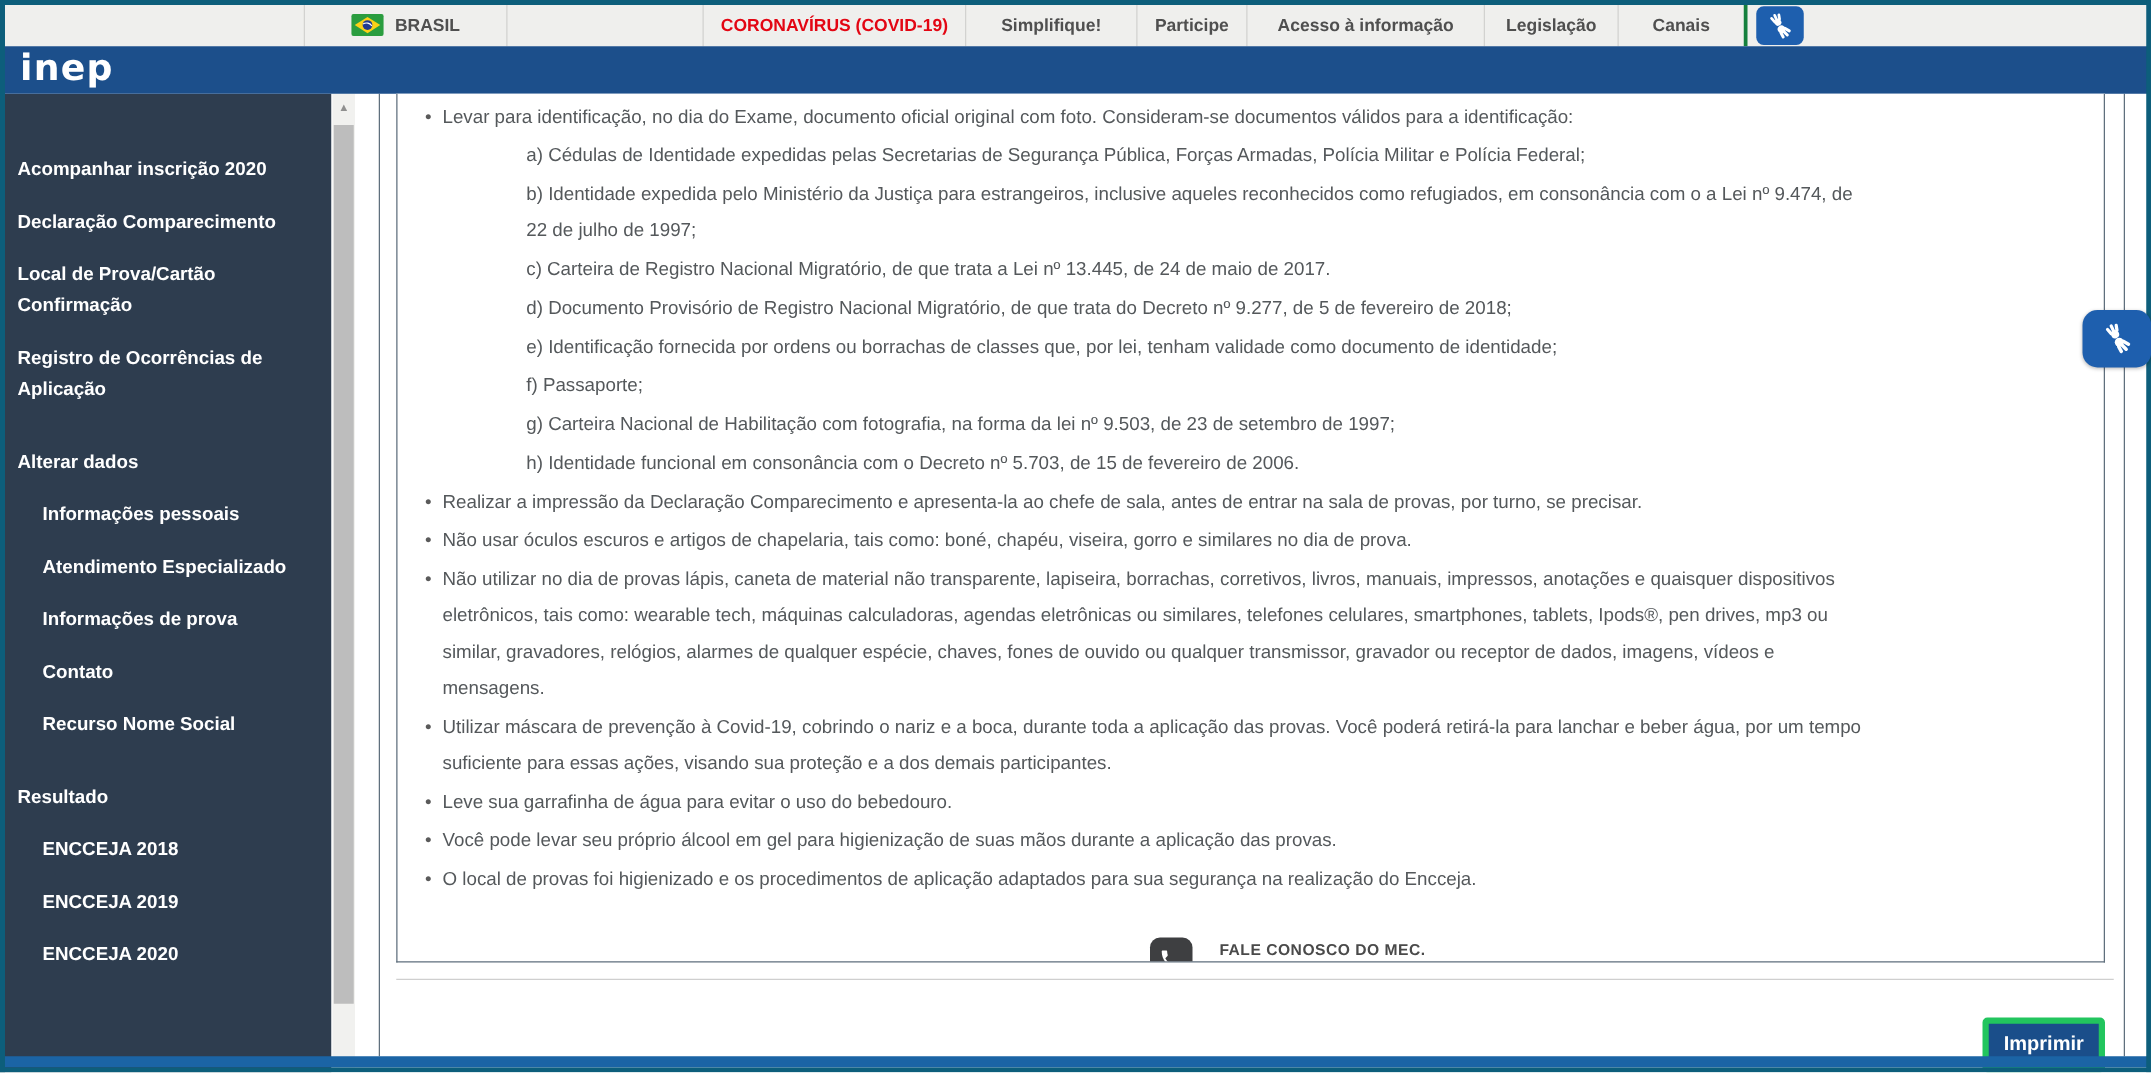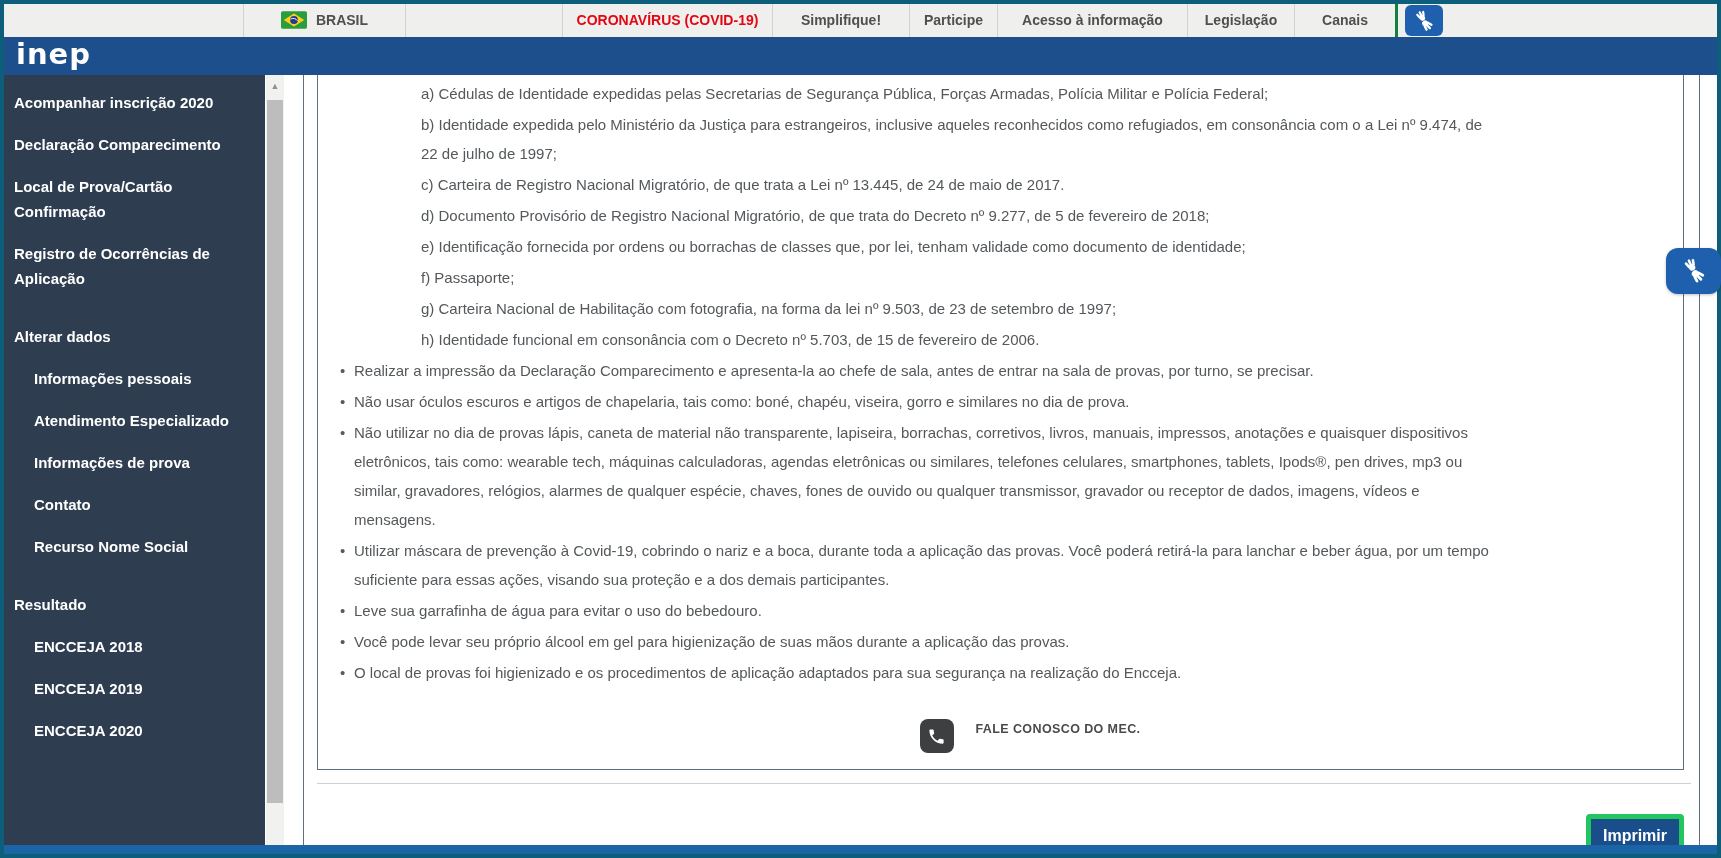--- a/index.html
+++ b/index.html
@@ -33,21 +33,21 @@
   .tb-cell.legislacao{width:107px;}
   .tb-cell.canais{width:104px;border-right:3px solid #15803d;}
   .flag{width:26px;height:18px;margin-right:9px;flex:0 0 auto;}
   .tb-vlibras{width:38px;height:31px;margin:5px 0 0 7px;background:var(--vlibras);border-radius:6px;display:flex;align-items:center;justify-content:center;cursor:pointer;}
 
   
   .header{position:absolute;left:0;top:37px;width:1721px;height:38px;background:var(--headerblue);z-index:2;display:flex;align-items:center;}
   .logo{color:#fff;font-weight:800;font-size:29px;letter-spacing:1px;margin:0 0 4px 16px;line-height:1;cursor:pointer;font-family:"DejaVu Sans","Liberation Sans",sans-serif;}
 
   
-  .sidebar{position:absolute;left:0;top:75px;width:265px;height:783px;background:var(--sidebarbg);z-index:1;padding-top:6px;}
+  .sidebar{position:absolute;left:0;top:75px;width:265px;height:783px;background:var(--sidebarbg);z-index:1;padding-top:39px;}
   .side-item{color:#fff;font-weight:700;font-size:15px;line-height:25px;padding:9px 10px 8px 14px;cursor:pointer;}
   .side-item.indent{padding-left:34px;}
   .side-item.section{margin-top:16px;}
 
   
   .scrollbar{position:absolute;left:266px;top:75px;width:18px;height:779px;background:#f1f1ef;z-index:1;}
   .scroll-up{position:absolute;left:0;top:2px;width:18px;height:18px;color:#8f8f8f;font-size:9px;text-align:center;line-height:18px;cursor:pointer;}
   .scroll-thumb{position:absolute;left:1px;top:25px;width:16px;height:703px;background:#bdbdbd;cursor:pointer;}
 
   
@@ -174,20 +174,21 @@
   <div class="scrollbar">
     <div class="scroll-up">▲</div>
     <div class="scroll-thumb"></div>
   </div>
 
   <div class="outer-panel"></div>
 
   <div class="card">
     <div>
 
+    <p class="content-item bullet">Levar para identificação, no dia do Exame, documento oficial original com foto. Consideram-se documentos válidos para a identificação:</p>
         <p class="content-item sub">a) Cédulas de Identidade expedidas pelas Secretarias de Segurança Pública, Forças Armadas, Polícia Militar e Polícia Federal;</p>
         <p class="content-item sub">b) Identidade expedida pelo Ministério da Justiça para estrangeiros, inclusive aqueles reconhecidos como refugiados, em consonância com o a Lei nº 9.474, de 22 de julho de 1997;</p>
         <p class="content-item sub">c) Carteira de Registro Nacional Migratório, de que trata a Lei nº 13.445, de 24 de maio de 2017.</p>
         <p class="content-item sub">d) Documento Provisório de Registro Nacional Migratório, de que trata do Decreto nº 9.277, de 5 de fevereiro de 2018;</p>
         <p class="content-item sub">e) Identificação fornecida por ordens ou borrachas de classes que, por lei, tenham validade como documento de identidade;</p>
         <p class="content-item sub">f) Passaporte;</p>
         <p class="content-item sub">g) Carteira Nacional de Habilitação com fotografia, na forma da lei nº 9.503, de 23 de setembro de 1997;</p>
         <p class="content-item sub">h) Identidade funcional em consonância com o Decreto nº 5.703, de 15 de fevereiro de 2006.</p>
         <p class="content-item bullet">Realizar a impressão da Declaração Comparecimento e apresenta-la ao chefe de sala, antes de entrar na sala de provas, por turno, se precisar.</p>
         <p class="content-item bullet">Não usar óculos escuros e artigos de chapelaria, tais como: boné, chapéu, viseira, gorro e similares no dia de prova.</p>

